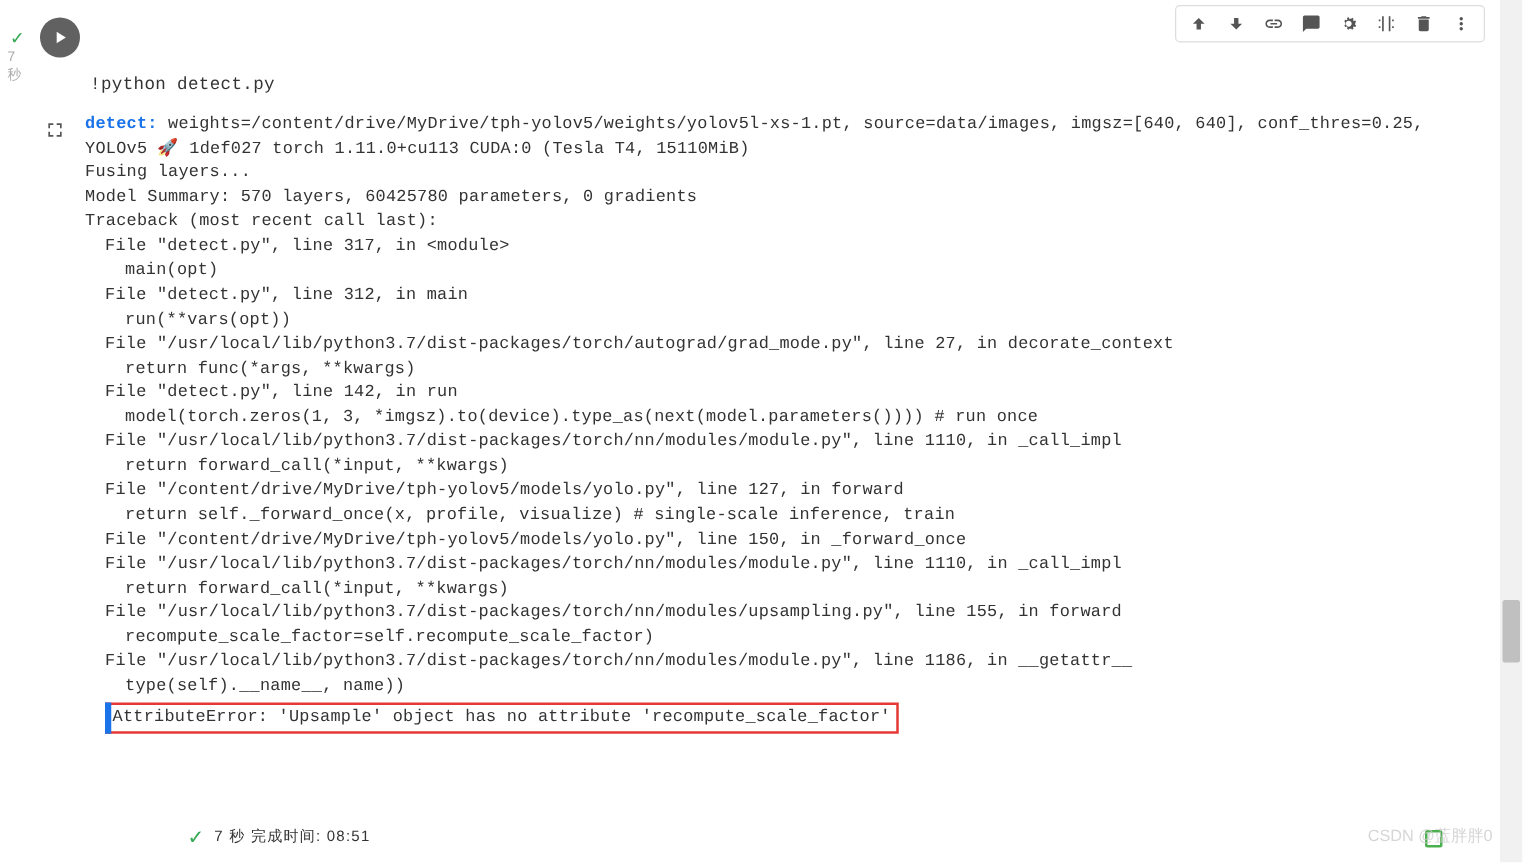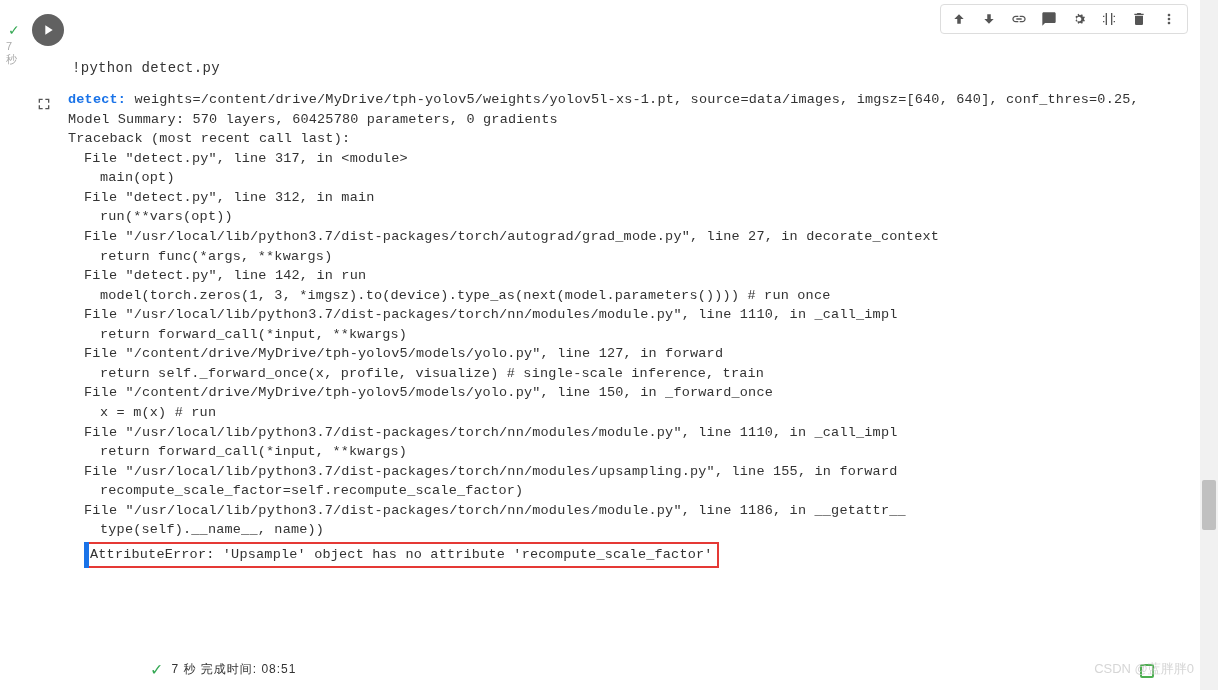--- a/index.html
+++ b/index.html
@@ -113,37 +113,38 @@
   <div class="output-container">
     <div class="output-icon-col">
       <div class="output-icon">
         <svg width="16" height="16" viewBox="0 0 24 24">
             <path fill="currentColor" d="M4 4h6v2H6v4H4zM14 4h6v6h-2V6h-4zM4 14h2v4h4v2H4zM18 14h2v6h-6v-2h4z"></path>
           </svg>
       </div>
     </div>
     <div class="output-area">
       <div><span class="detect-label">detect:</span><span> weights=/content/drive/MyDrive/tph-yolov5/weights/yolov5l-xs-1.pt, source=data/images, imgsz=[640, 640], conf_thres=0.25,</span></div>
+      <div><span>YOLOv5 🚀 1def027 torch 1.11.0+cu113 CUDA:0 (Tesla T4, 15110MiB)</span></div>
       <div></div>
+      <div>Fusing layers...</div>
       <div>Model Summary: 570 layers, 60425780 parameters, 0 gradients</div>
       <div>Traceback (most recent call last):</div>
       <div class="indent1">File "detect.py", line 317, in &lt;module&gt;</div>
       <div class="indent2">main(opt)</div>
       <div class="indent1">File "detect.py", line 312, in main</div>
       <div class="indent2">run(**vars(opt))</div>
       <div class="indent1">File "/usr/local/lib/python3.7/dist-packages/torch/autograd/grad_mode.py", line 27, in decorate_context</div>
       <div class="indent2">return func(*args, **kwargs)</div>
       <div class="indent1">File "detect.py", line 142, in run</div>
       <div class="indent2">model(torch.zeros(1, 3, *imgsz).to(device).type_as(next(model.parameters())))  # run once</div>
       <div class="indent1">File "/usr/local/lib/python3.7/dist-packages/torch/nn/modules/module.py", line 1110, in _call_impl</div>
       <div class="indent2">return forward_call(*input, **kwargs)</div>
       <div class="indent1">File "/content/drive/MyDrive/tph-yolov5/models/yolo.py", line 127, in forward</div>
       <div class="indent2">return self._forward_once(x, profile, visualize)  # single-scale inference, train</div>
       <div class="indent1">File "/content/drive/MyDrive/tph-yolov5/models/yolo.py", line 150, in _forward_once</div>
-      <div class="indent2">x = m(x)  # run</div>
       <div class="indent1">File "/usr/local/lib/python3.7/dist-packages/torch/nn/modules/module.py", line 1110, in _call_impl</div>
       <div class="indent2">return forward_call(*input, **kwargs)</div>
       <div class="indent1">File "/usr/local/lib/python3.7/dist-packages/torch/nn/modules/upsampling.py", line 155, in forward</div>
       <div class="indent2">recompute_scale_factor=self.recompute_scale_factor)</div>
       <div class="indent1">File "/usr/local/lib/python3.7/dist-packages/torch/nn/modules/module.py", line 1186, in __getattr__</div>
       <div class="indent2">type(self).__name__, name))</div>
       <div><span class="error-box"><span>AttributeError: 'Upsample' object has no attribute 'recompute_scale_factor'</span></span></div>
     </div>
   </div>
 </div>

